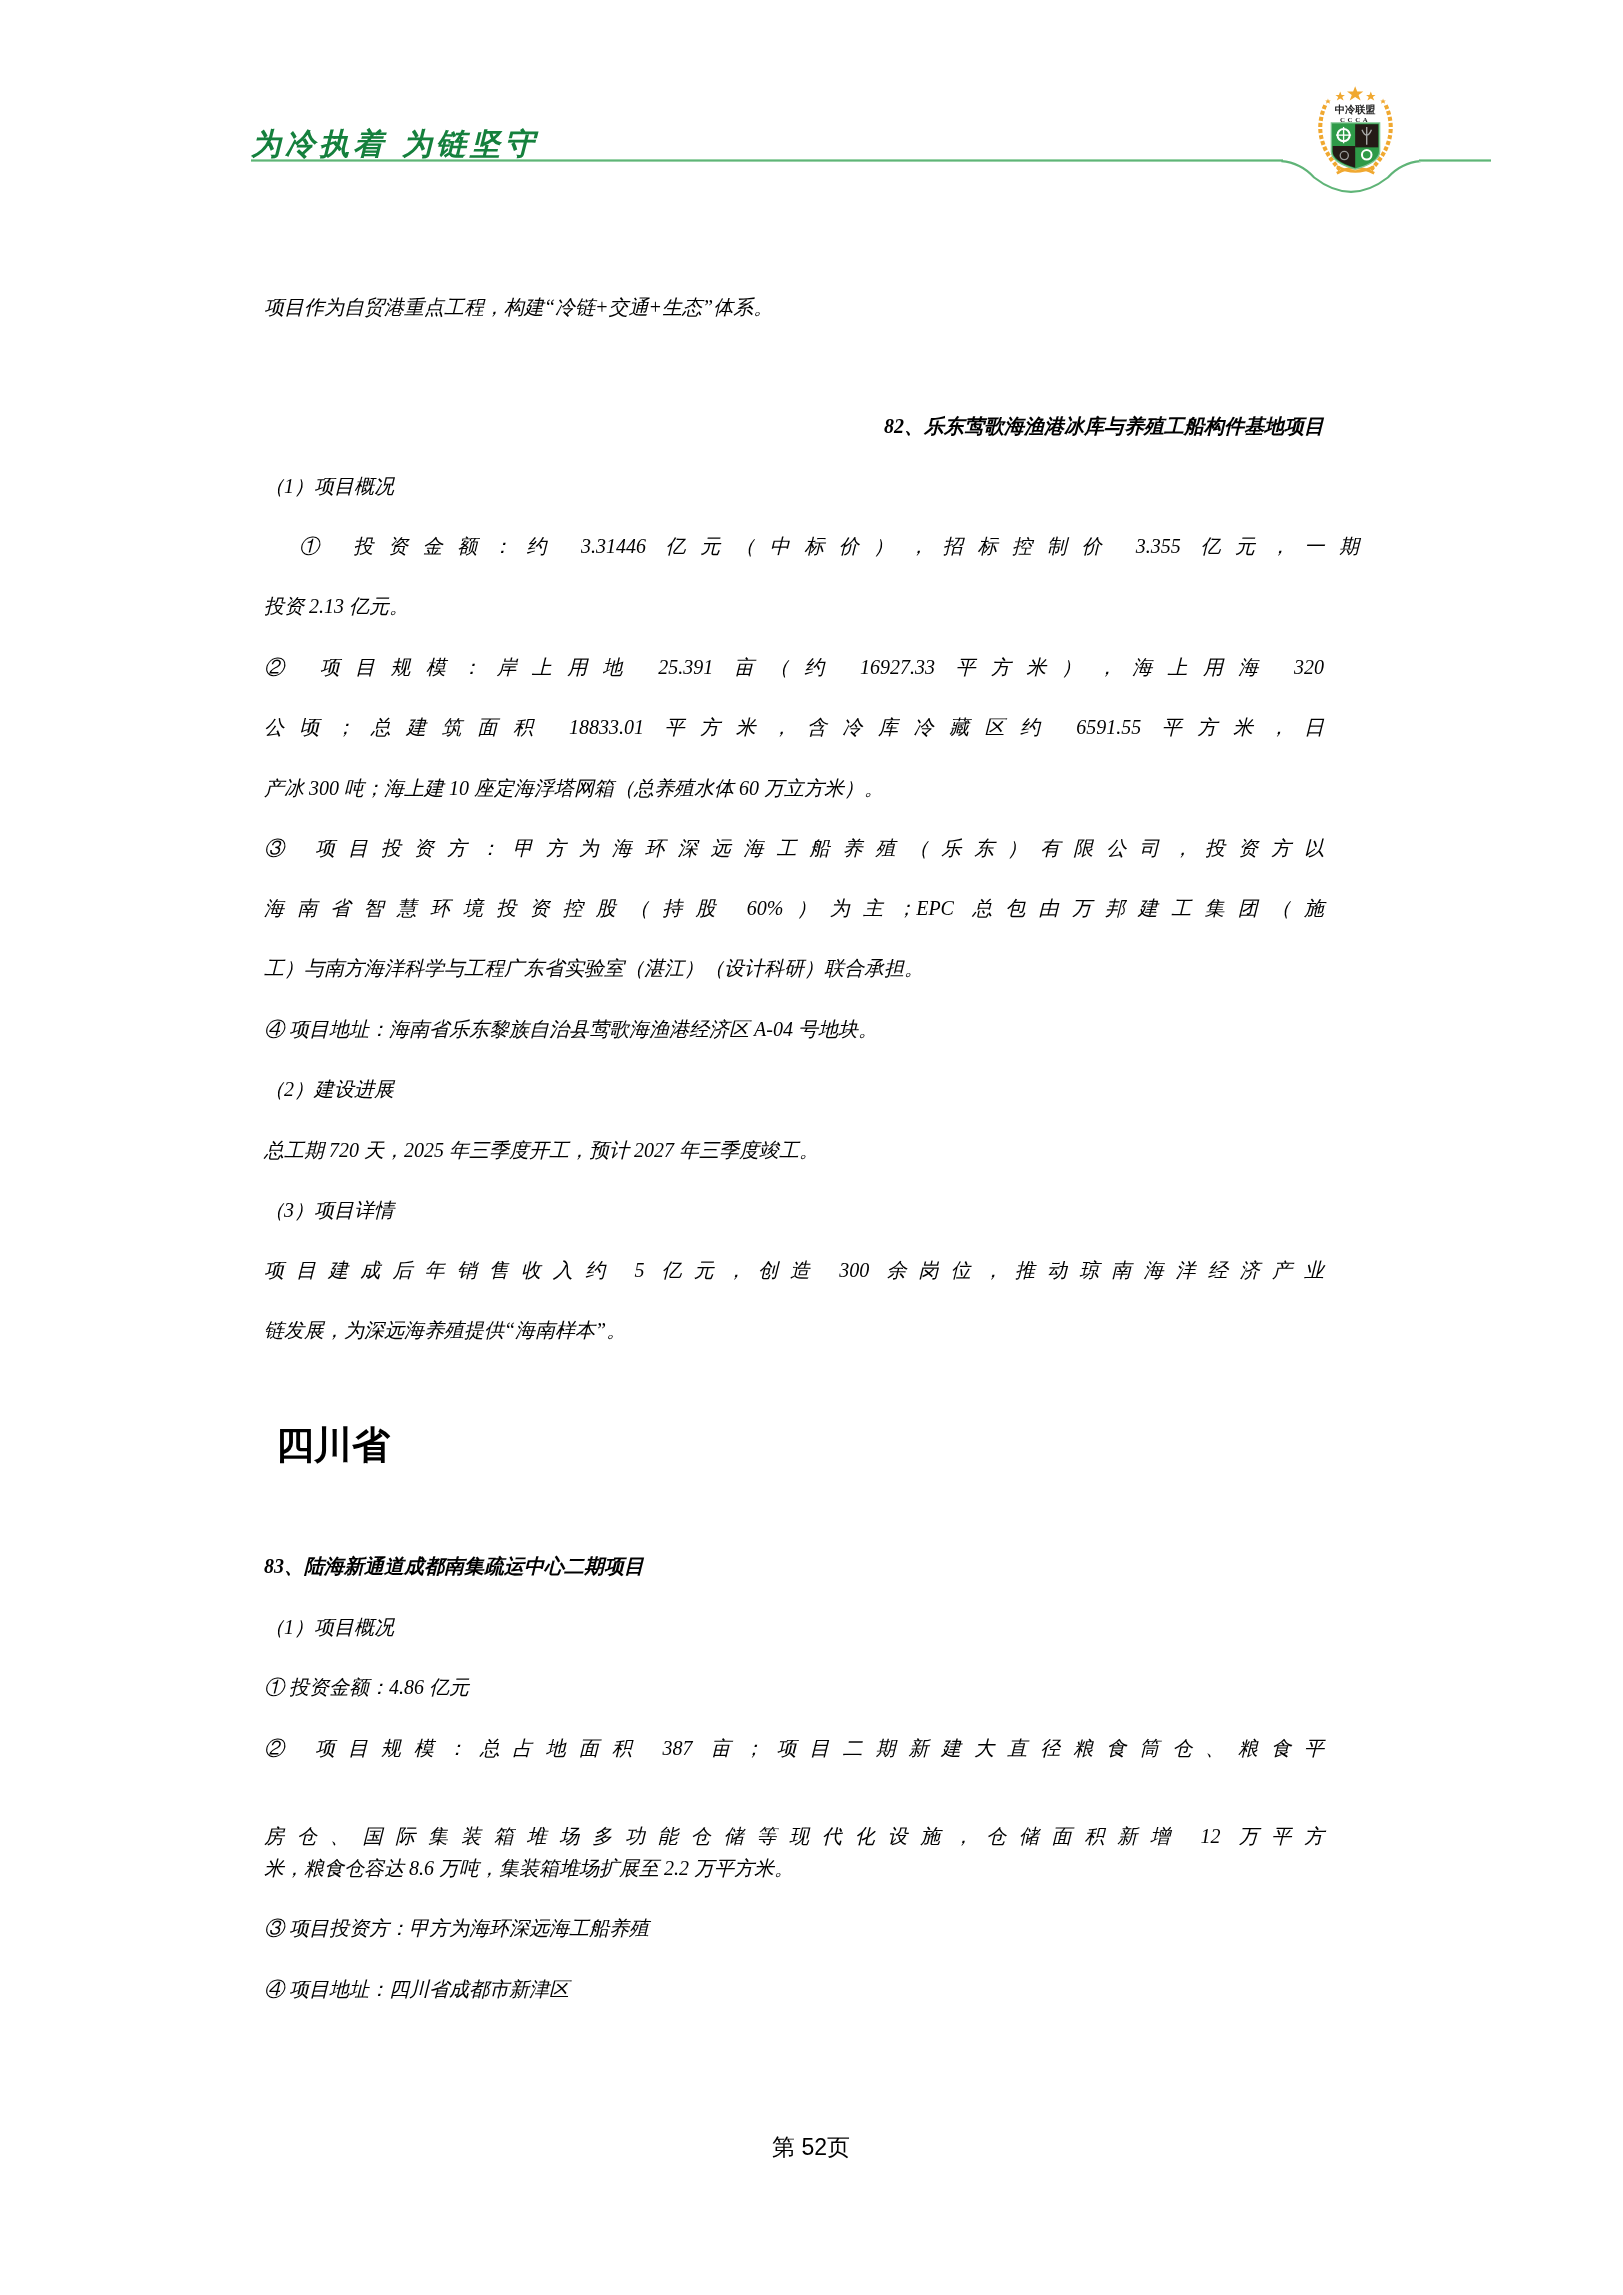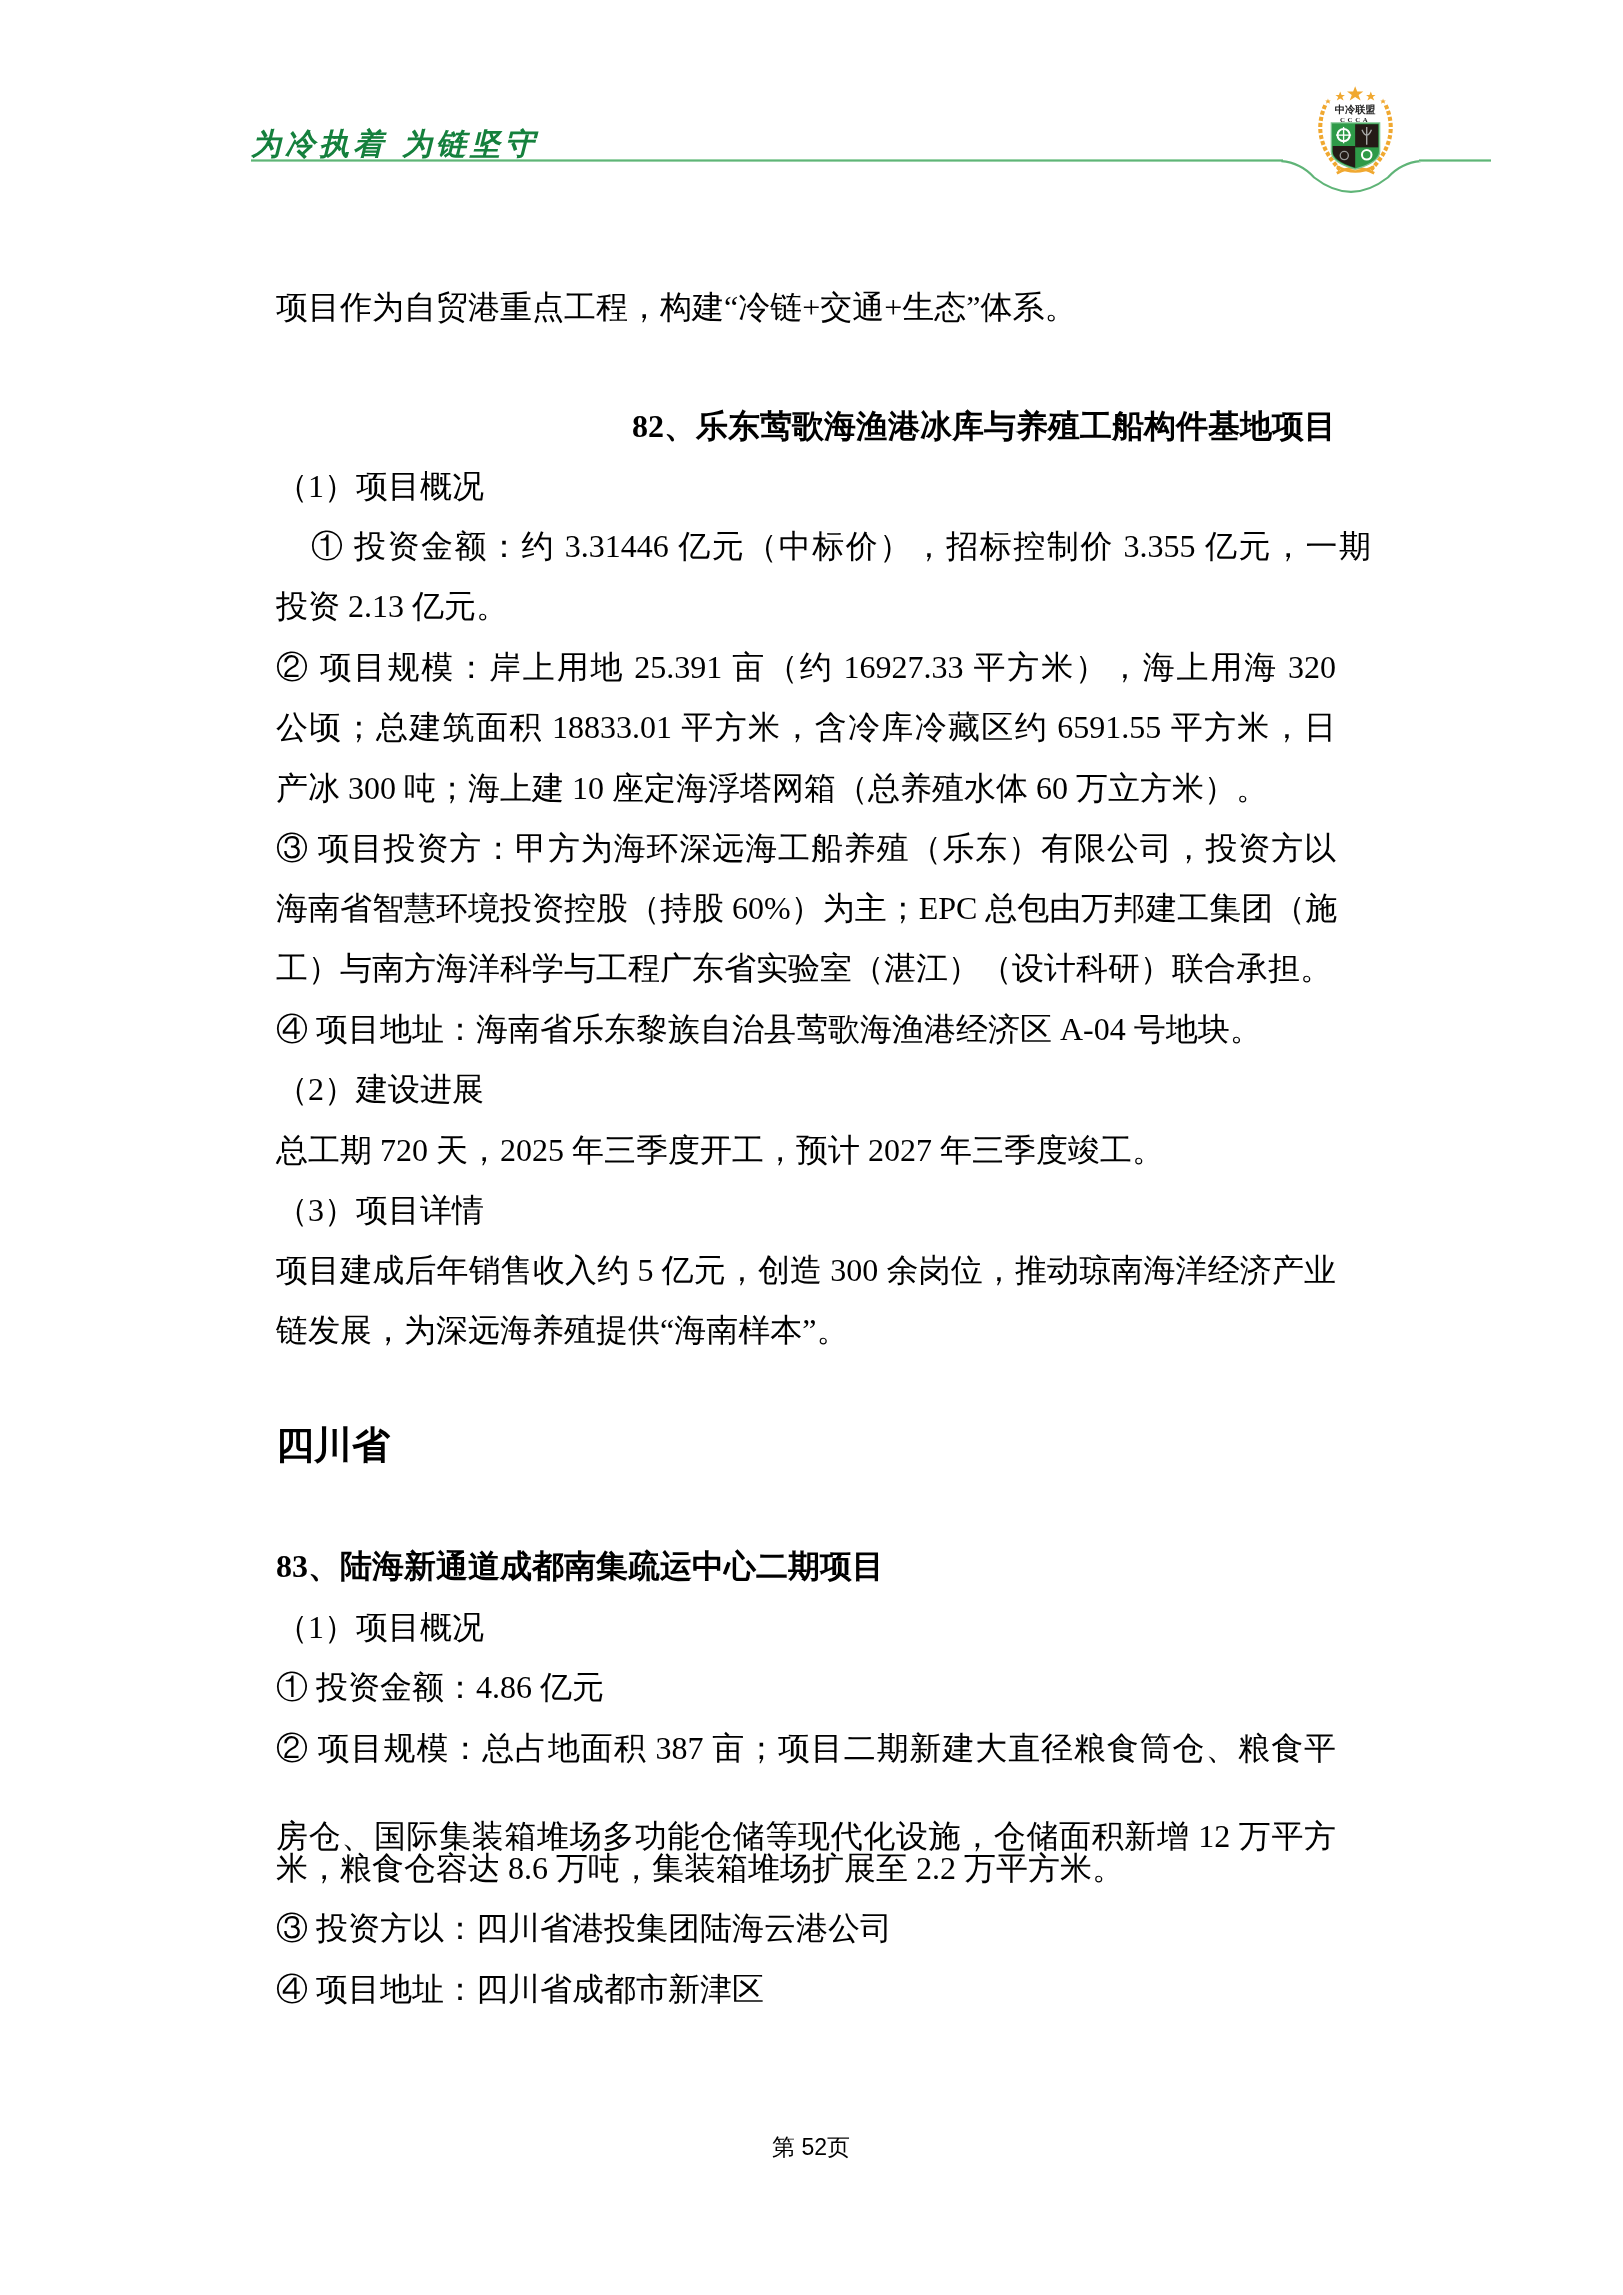--- a/index.html
+++ b/index.html
@@ -10,22 +10,22 @@
   .slogan { position:absolute; left:251px; top:124px; font-size:30px; font-weight:bold;
             font-style:italic; color:#15803d; letter-spacing:4.1px; white-space:nowrap;
             font-family:"DejaVu Sans", sans-serif; }
   .header-line { position:absolute; top:159px; height:2.7px; background:linear-gradient(180deg,#b8e2c2 0%,#5fb477 50%,#b8e2c2 100%); }
   .header-line.left { left:251px; width:1032px; }
   .header-line.right { left:1419px; width:72px; }
   .header-curve { position:absolute; left:1280px; top:157px; width:142px; height:41px; }
 
   .logo { position:absolute; left:1306px; top:78px; width:99px; height:102px; }
 
-  .line { position:absolute; left:276px; width:1060px; font-size:32px; line-height:41px;
-          height:41px; white-space:nowrap; overflow:visible; }
+  .line { position:absolute; left:264px; width:1060px; font-size:20px; line-height:41px;
+          height:41px; white-space:nowrap; overflow:visible;font-style:italic; }
   .line.full { text-align:justify; text-align-last:justify; }
   .line.heading { font-weight:bold; }
   .province { position:absolute; left:276px; font-size:38px; line-height:48px; font-weight:bold; white-space:nowrap; }
 
   .footer { position:absolute; left:772px; top:2130px; font-size:23px; line-height:34px;
             font-family:"Liberation Sans", "DejaVu Sans", sans-serif; white-space:nowrap; }
 </style>
 </head>
 <body>
 
@@ -85,18 +85,18 @@
   <div class="line" style="top:1310px;">链发展，为深远海养殖提供“海南样本”。</div>
 
   <div class="province" style="top:1421px;">四川省</div>
 
   <div class="line heading" style="top:1546px;">83、陆海新通道成都南集疏运中心二期项目</div>
   <div class="line" style="top:1607px;">（1）项目概况</div>
   <div class="line" style="top:1667px;">① 投资金额：4.86 亿元</div>
   <div class="line full" style="top:1728px;">② 项目规模：总占地面积 387 亩；项目二期新建大直径粮食筒仓、粮食平</div>
   <div class="line full" style="top:1788px;margin-top:28px;">房仓、国际集装箱堆场多功能仓储等现代化设施，仓储面积新增 12 万平方</div>
   <div class="line" style="top:1848px;">米，粮食仓容达 8.6 万吨，集装箱堆场扩展至 2.2 万平方米。</div>
-  <div class="line" style="top:1908px;">③ 投资方以：四川省港投集团陆海云港公司</div>
+  <div class="line" style="top:1908px;">③ 项目投资方：甲方为海环深远海工船养殖</div>
   <div class="line" style="top:1969px;">④ 项目地址：四川省成都市新津区</div>
 
   <div class="footer">第 52页</div>
 </div>
 
 
 </body></html>

